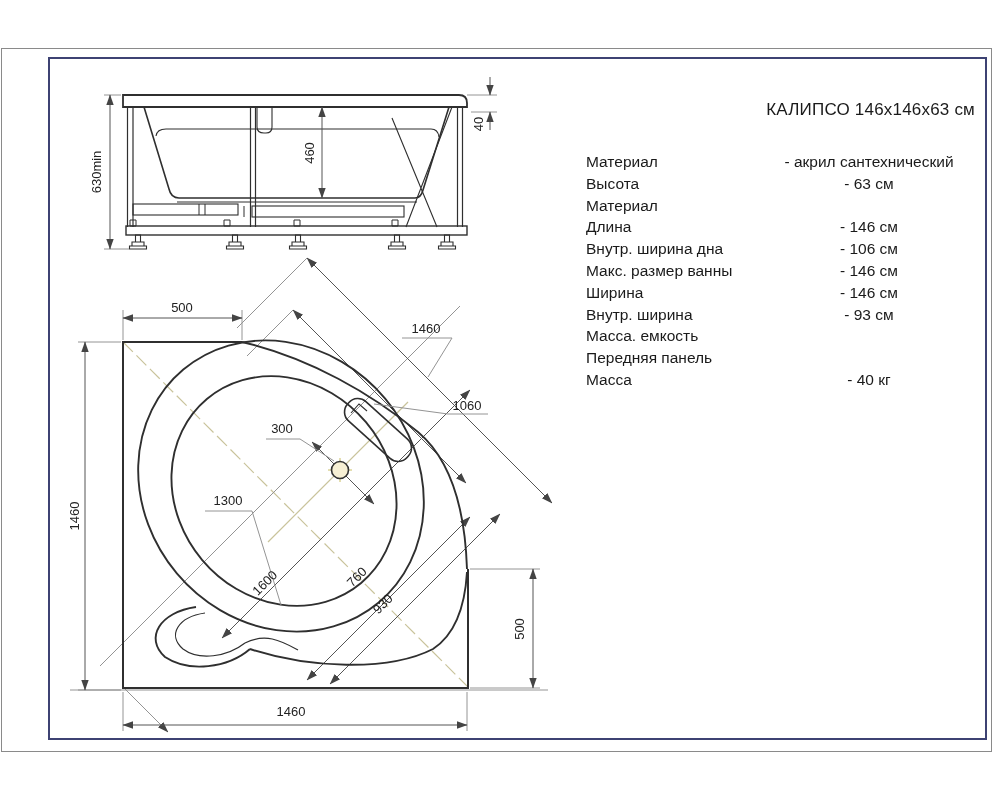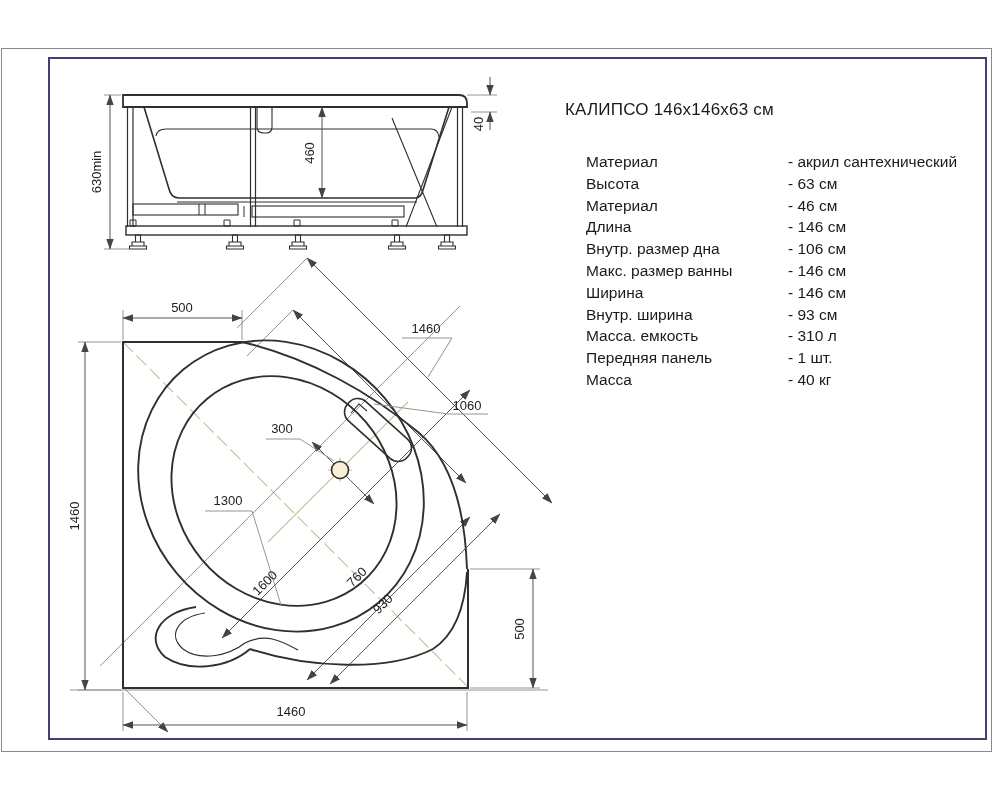--- a/index.html
+++ b/index.html
@@ -8,26 +8,26 @@
   #outer-frame{position:absolute;left:1px;top:48px;width:991px;height:704px;
                border:1px solid #8a8a8a;box-sizing:border-box;}
   #blue-frame{position:absolute;left:48px;top:57px;width:939px;height:683px;
               border:2px solid #3d4273;box-sizing:border-box;}
   #drawing{position:absolute;left:0;top:0;}
   .dim{font-size:13px;fill:#222;font-family:"Liberation Sans",sans-serif;}
   .main{stroke:#2f2f2f;fill:none;}
   .thin{stroke:#949494;stroke-width:1;fill:none;}
   .dimline{stroke:#555;stroke-width:1;fill:none;}
   .olive{stroke:#c9c39b;stroke-width:1.2;fill:none;}
-  #title{position:absolute;left:565px;top:100px;width:410px;text-align:left;
+  #title{position:absolute;left:565px;top:100px;width:410px;text-align:right;
          font-size:17px;letter-spacing:.2px;}
   #spec-table{position:absolute;left:586px;top:151px;width:376px;}
-  .spec-row{display:flex;height:21.8px;line-height:21.8px;font-size:15.5px;gap:12px;}
+  .spec-row{display:flex;height:21.8px;line-height:21.8px;font-size:15.5px;}
   .spec-label{width:190px;white-space:nowrap;}
-  .spec-value{flex:1;text-align:left;white-space:nowrap;}
+  .spec-value{flex:1;text-align:center;white-space:nowrap;}
 </style>
 </head>
 <body>
 
 <div id="sheet">
   <div id="outer-frame"></div>
   <div id="blue-frame"></div>
 
   <svg id="drawing" width="1000" height="800" viewBox="0 0 1000 800">
     <defs>
@@ -156,48 +156,45 @@
     <div class="spec-row">
       <span class="spec-label">Материал</span>
       <span class="spec-value">- акрил сантехнический</span>
     </div>
     <div class="spec-row">
       <span class="spec-label">Высота</span>
       <span class="spec-value">- 63 см</span>
     </div>
     <div class="spec-row">
       <span class="spec-label">Материал</span>
-      <span class="spec-value">- 46 см</span>
     </div>
     <div class="spec-row">
       <span class="spec-label">Длина</span>
       <span class="spec-value">- 146 см</span>
     </div>
     <div class="spec-row">
-      <span class="spec-label">Внутр. размер дна</span>
+      <span class="spec-label">Внутр. ширина дна</span>
       <span class="spec-value">- 106 см</span>
     </div>
     <div class="spec-row">
       <span class="spec-label">Макс. размер ванны</span>
       <span class="spec-value">- 146 см</span>
     </div>
     <div class="spec-row">
       <span class="spec-label">Ширина</span>
       <span class="spec-value">- 146 см</span>
     </div>
     <div class="spec-row">
       <span class="spec-label">Внутр. ширина</span>
       <span class="spec-value">- 93 см</span>
     </div>
     <div class="spec-row">
       <span class="spec-label">Масса. емкость</span>
-      <span class="spec-value">- 310 л</span>
     </div>
     <div class="spec-row">
       <span class="spec-label">Передняя панель</span>
-      <span class="spec-value">- 1 шт.</span>
     </div>
     <div class="spec-row">
       <span class="spec-label">Масса</span>
       <span class="spec-value">- 40 кг</span>
     </div>
   </div>
 </div>
 
 </body></html>

